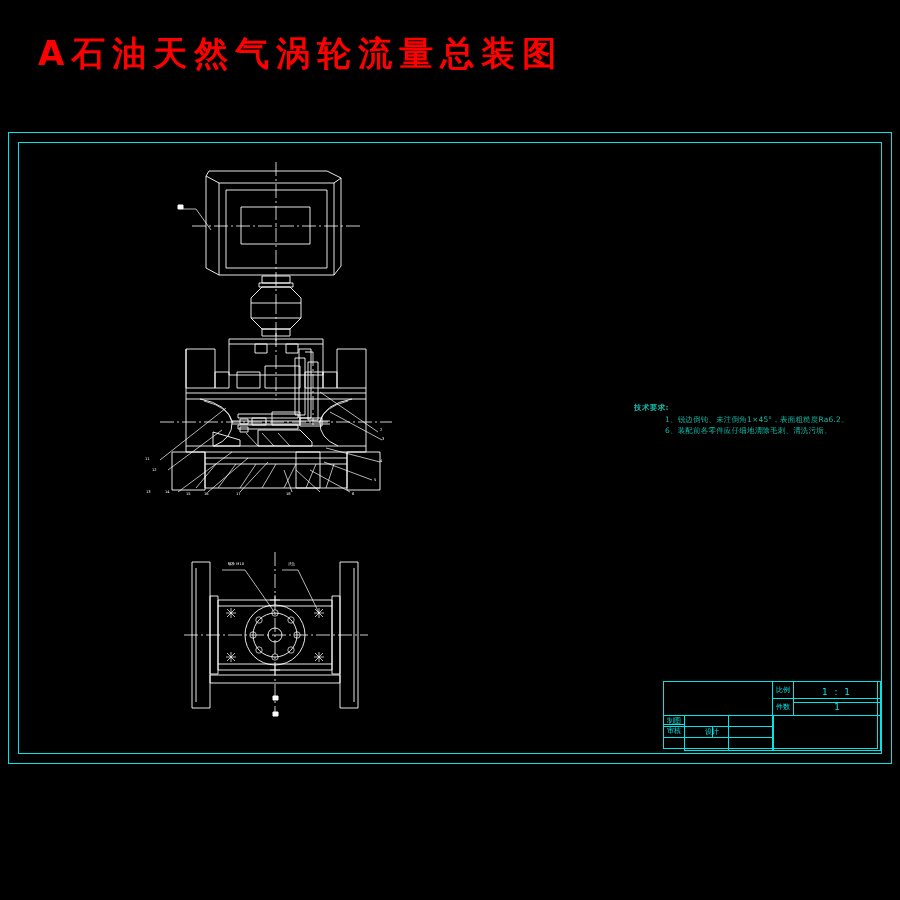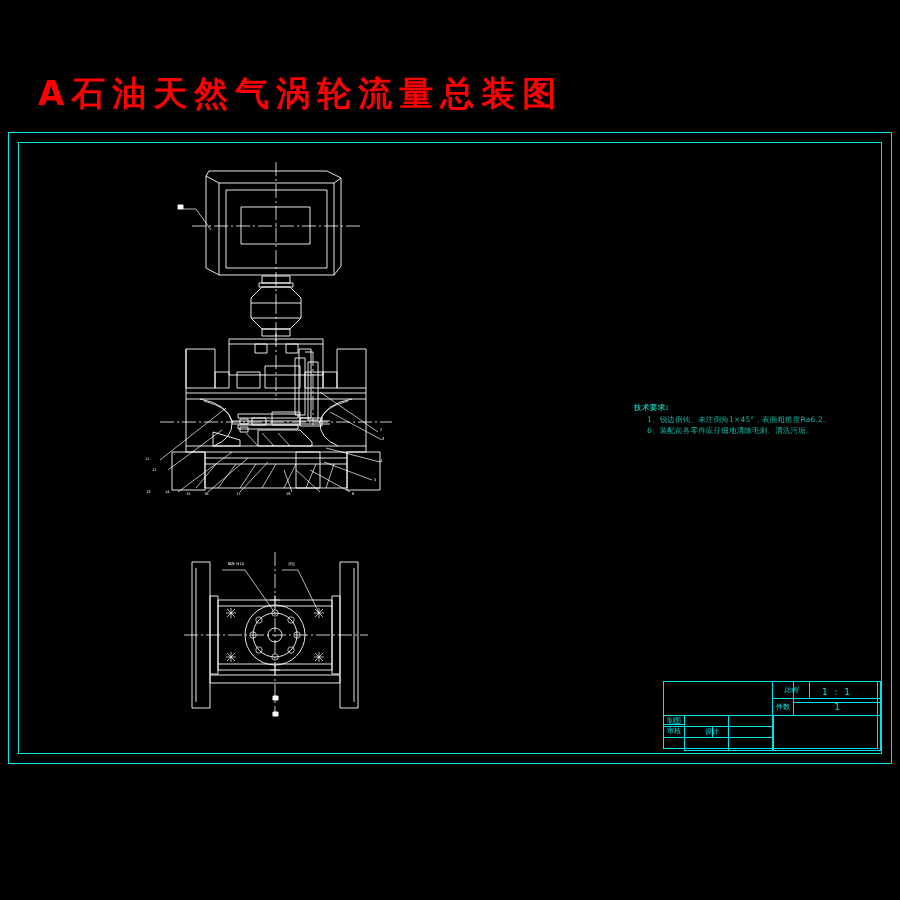--- a/index.html
+++ b/index.html
@@ -6,21 +6,21 @@
   body{width:900px;height:900px;position:relative;overflow:hidden;
        font-family:"Liberation Sans",sans-serif;}
 
   #canvas{position:absolute;left:0;top:0;width:900px;height:900px;background:#000;}
 
   
   #title{
     position:absolute;left:38px;top:36px;
     color:#ff0000;font-size:34px;font-weight:bold;
     letter-spacing:7px;font-family:"DejaVu Sans",sans-serif;
-    white-space:nowrap;line-height:1;margin-top:40px;
+    white-space:nowrap;line-height:1;
   }
 
   
   .frame-outer{position:absolute;left:8px;top:132px;width:884px;height:632px;
     border:1.3px solid #00e5e5;box-sizing:border-box;}
   .frame-inner{position:absolute;left:18px;top:142px;width:864px;height:612px;
     border:1.3px solid #00e5e5;box-sizing:border-box;}
 
   
   #draw{position:absolute;left:0;top:0;width:900px;height:900px;}
@@ -30,30 +30,30 @@
   .w{stroke:#ffffff;fill:none;stroke-width:0.9;}
   .wf{stroke:#ffffff;fill:#ffffff;}
   .ctr{stroke:#ffffff;fill:none;stroke-width:0.8;stroke-dasharray:14 3 2 3;}
   .thin{stroke:#ffffff;fill:none;stroke-width:0.7;}
   .lead{stroke:#ffffff;fill:none;stroke-width:0.7;}
 
   
   #tech{position:absolute;left:634px;top:402px;color:#14b8a6;
         font-family:"DejaVu Sans",sans-serif;line-height:1.55;}
   #tech .t-head{font-size:7.5px;font-weight:bold;letter-spacing:.4px;}
-  #tech .t-item{font-size:7.5px;margin-left:13px;letter-spacing:.2px;white-space:nowrap;}
+  #tech .t-item{font-size:7.5px;margin-left:31px;letter-spacing:.2px;white-space:nowrap;}
 
   
   #tblock{position:absolute;left:663px;top:681px;width:215px;height:68px;
           border:1.2px solid #00e5e5;box-sizing:border-box;}
   #tblock .cell{position:absolute;box-sizing:border-box;border:1.2px solid #00e5e5;
      color:#00e5e5;font-family:"DejaVu Sans",sans-serif;font-size:7px;
      display:flex;align-items:center;justify-content:center;white-space:nowrap;}
   .tb-name{left:-1px;top:-1px;width:110px;height:35px;font-size:8px!important;letter-spacing:1px;}
-  .tb-lab1{left:108px;top:-1px;width:38px;height:18px;font-style:italic;}
+  .tb-lab1{left:108px;top:-1px;width:22px;height:18px;}
   .tb-val1{left:129px;top:-1px;width:88px;height:22px;font-size:9px!important;letter-spacing:2px;}
   .tb-lab2{left:108px;top:16px;width:22px;height:18px;}
   .tb-val2{left:129px;top:16px;width:88px;height:18px;font-size:9px!important;}
   .tb-r1a{left:-1px;top:33px;width:22px;height:12px;}
   .tb-r1b{left:20px;top:33px;width:45px;height:12px;}
   .tb-r1c{left:64px;top:33px;width:46px;height:12px;}
   .tb-r2a{left:-1px;top:44px;width:42px;height:12px;padding-left:48px;}
   .tb-r2b{left:20px;top:44px;width:45px;height:12px;}
   .tb-r2c{left:64px;top:44px;width:46px;height:12px;}
   .tb-r3a{left:-1px;top:42px;width:22px;height:14px;}

